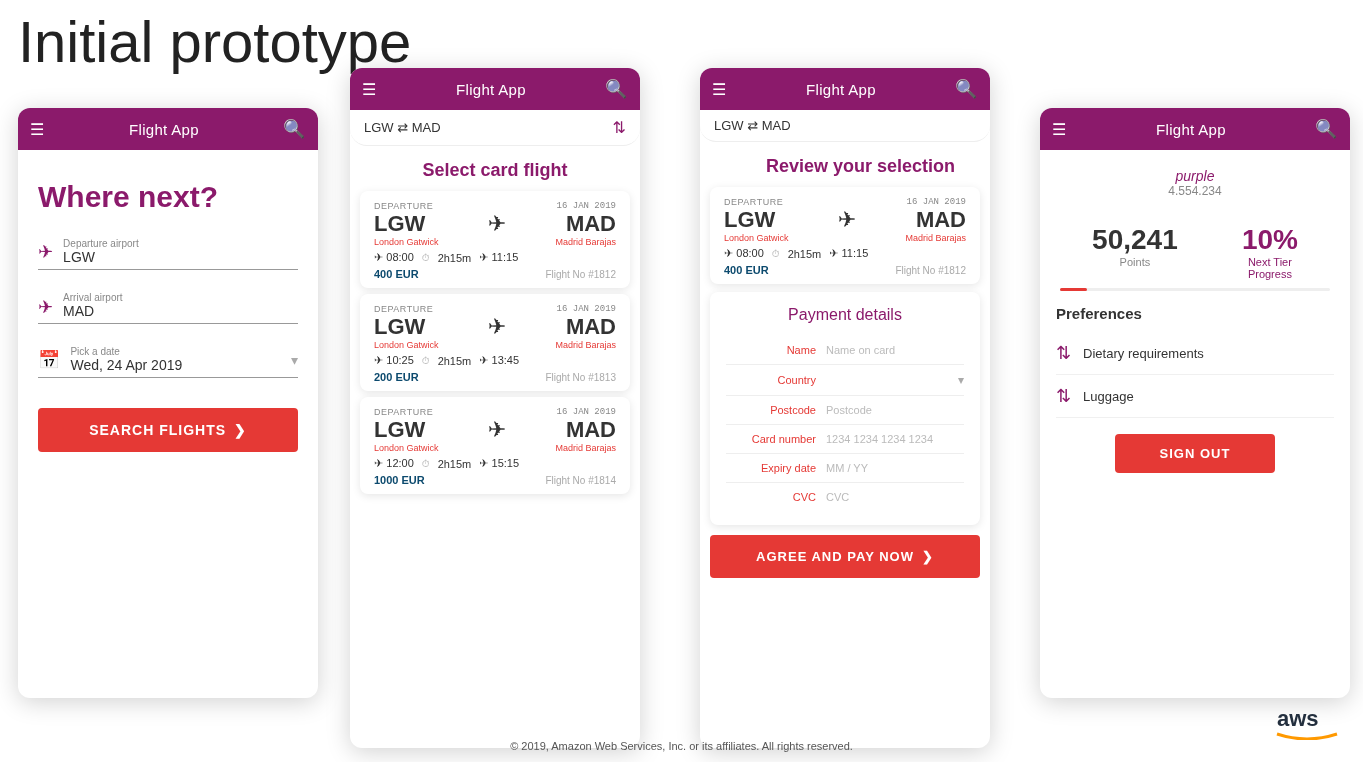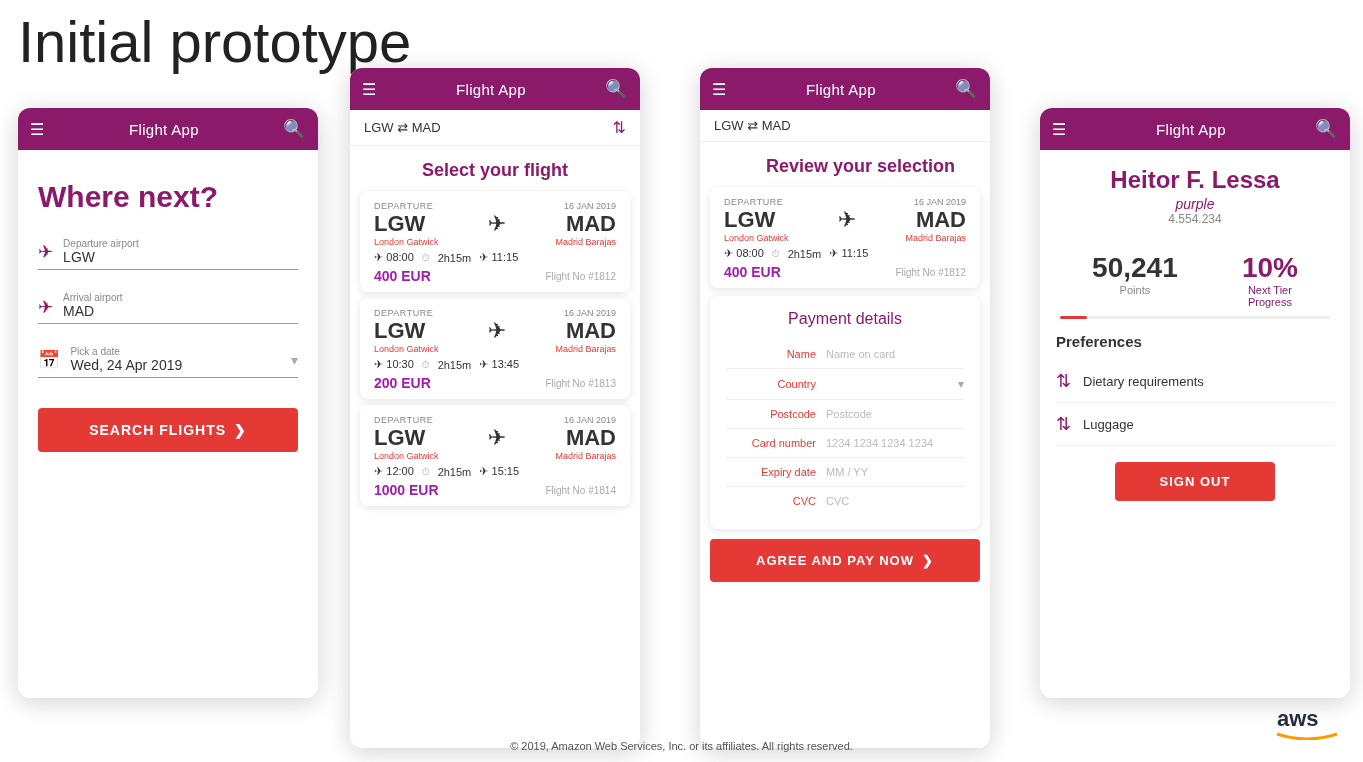--- a/index.html
+++ b/index.html
@@ -112,41 +112,42 @@
     }
 
     
     .phone-2 { left: 350px; top: 68px; width: 290px; height: 680px; }
     .route-bar {
       display: flex;
       align-items: center;
       justify-content: space-between;
       padding: 8px 14px;
       border-bottom: 1px solid #eee;
+      border-radius: 17px;
     }
     .route-text { font-size: 13px; color: #333; display: flex; align-items: center; gap: 6px; }
     .filter-icon { color: #8B1A6B; font-size: 16px; }
     .select-title { color: #8B1A6B; font-size: 18px; font-weight: 600; text-align: center; margin: 14px 0 10px; }
     .flight-card {
       background: #fff;
       border-radius: 8px;
       box-shadow: 0 2px 8px rgba(0,0,0,0.10);
       margin: 6px 10px;
       padding: 10px 14px 8px;
     }
     .fc-dep-label { font-size: 9px; color: #888; letter-spacing: 0.5px; text-transform: uppercase; }
-    .fc-dep-date { font-size: 9px; color: #888; text-align: right; }
+    .fc-dep-date { font-size: 9px; color: #888; text-align: right; font-family: Liberation Mono, monospace; }
     .fc-top { display: flex; align-items: flex-start; justify-content: space-between; margin-bottom: 2px; }
     .fc-airport { font-size: 22px; font-weight: 700; color: #333; }
     .fc-airport-name { font-size: 9px; color: #E53935; }
     .fc-plane { font-size: 22px; color: #333; align-self: center; }
     .fc-dest { text-align: right; }
     .fc-times { display: flex; align-items: center; gap: 8px; font-size: 11px; color: #333; margin: 4px 0; }
     .fc-clock { color: #aaa; font-size: 10px; }
-    .fc-price { color: #a21caf; font-size: 14px; font-weight: 700; }
+    .fc-price { color: #0c4a6e; font-size: 11px; font-weight: 700; }
     .fc-flight-no { font-size: 10px; color: #aaa; text-align: left; }
     .fc-bottom { display: flex; justify-content: space-between; align-items: center; margin-top: 2px; }
 
     
     .phone-3 { left: 700px; top: 68px; width: 290px; height: 680px; }
     .review-title { color: #8B1A6B; font-size: 18px; font-weight: 600; text-align: center; margin: 14px 0 10px; padding-left: 31px; }
     .payment-section {
       background: #fff;
       border-radius: 8px;
       box-shadow: 0 2px 8px rgba(0,0,0,0.10);
@@ -276,21 +277,21 @@
 <div class="phone phone-2">
   <div class="app-bar">
     <span class="hamburger-icon app-bar-icon">☰</span>
     <span class="app-bar-title">Flight App</span>
     <span class="app-bar-icon">🔍</span>
   </div>
   <div class="route-bar">
     <span class="route-text">LGW ⇄ MAD</span>
     <span class="filter-icon">⇅</span>
   </div>
-  <div class="select-title">Select your flight</div>
+  <div class="select-title">Select card flight</div>
 
   <div class="flight-card">
     <div class="fc-top">
       <div>
         <div class="fc-dep-label">DEPARTURE</div>
         <div class="fc-airport">LGW</div>
         <div class="fc-airport-name">London Gatwick</div>
       </div>
       <span class="fc-plane">✈</span>
       <div class="fc-dest">
@@ -319,21 +320,21 @@
         <div class="fc-airport-name">London Gatwick</div>
       </div>
       <span class="fc-plane">✈</span>
       <div class="fc-dest">
         <div class="fc-dep-date">16 JAN 2019</div>
         <div class="fc-airport">MAD</div>
         <div class="fc-airport-name">Madrid Barajas</div>
       </div>
     </div>
     <div class="fc-times">
-      <span>✈ 10:30</span>
+      <span>✈ 10:25</span>
       <span class="fc-clock">⏱</span>
       <span>2h15m</span>
       <span>✈ 13:45</span>
     </div>
     <div class="fc-bottom">
       <span class="fc-price">200 EUR</span>
       <span class="fc-flight-no">Flight No #1813</span>
     </div>
   </div>
 
@@ -436,21 +437,20 @@
   </button>
 </div>
 
 <div class="phone phone-4">
   <div class="app-bar">
     <span class="hamburger-icon app-bar-icon">☰</span>
     <span class="app-bar-title">Flight App</span>
     <span class="app-bar-icon">🔍</span>
   </div>
   <div class="profile-section">
-    <div class="profile-name">Heitor F. Lessa</div>
     <div class="profile-tier">purple</div>
     <div class="profile-id">4.554.234</div>
   </div>
 
   <div class="points-row">
     <div class="points-block">
       <div class="points-value">50,241</div>
       <div class="points-label">Points</div>
     </div>
     <div class="tier-block">

